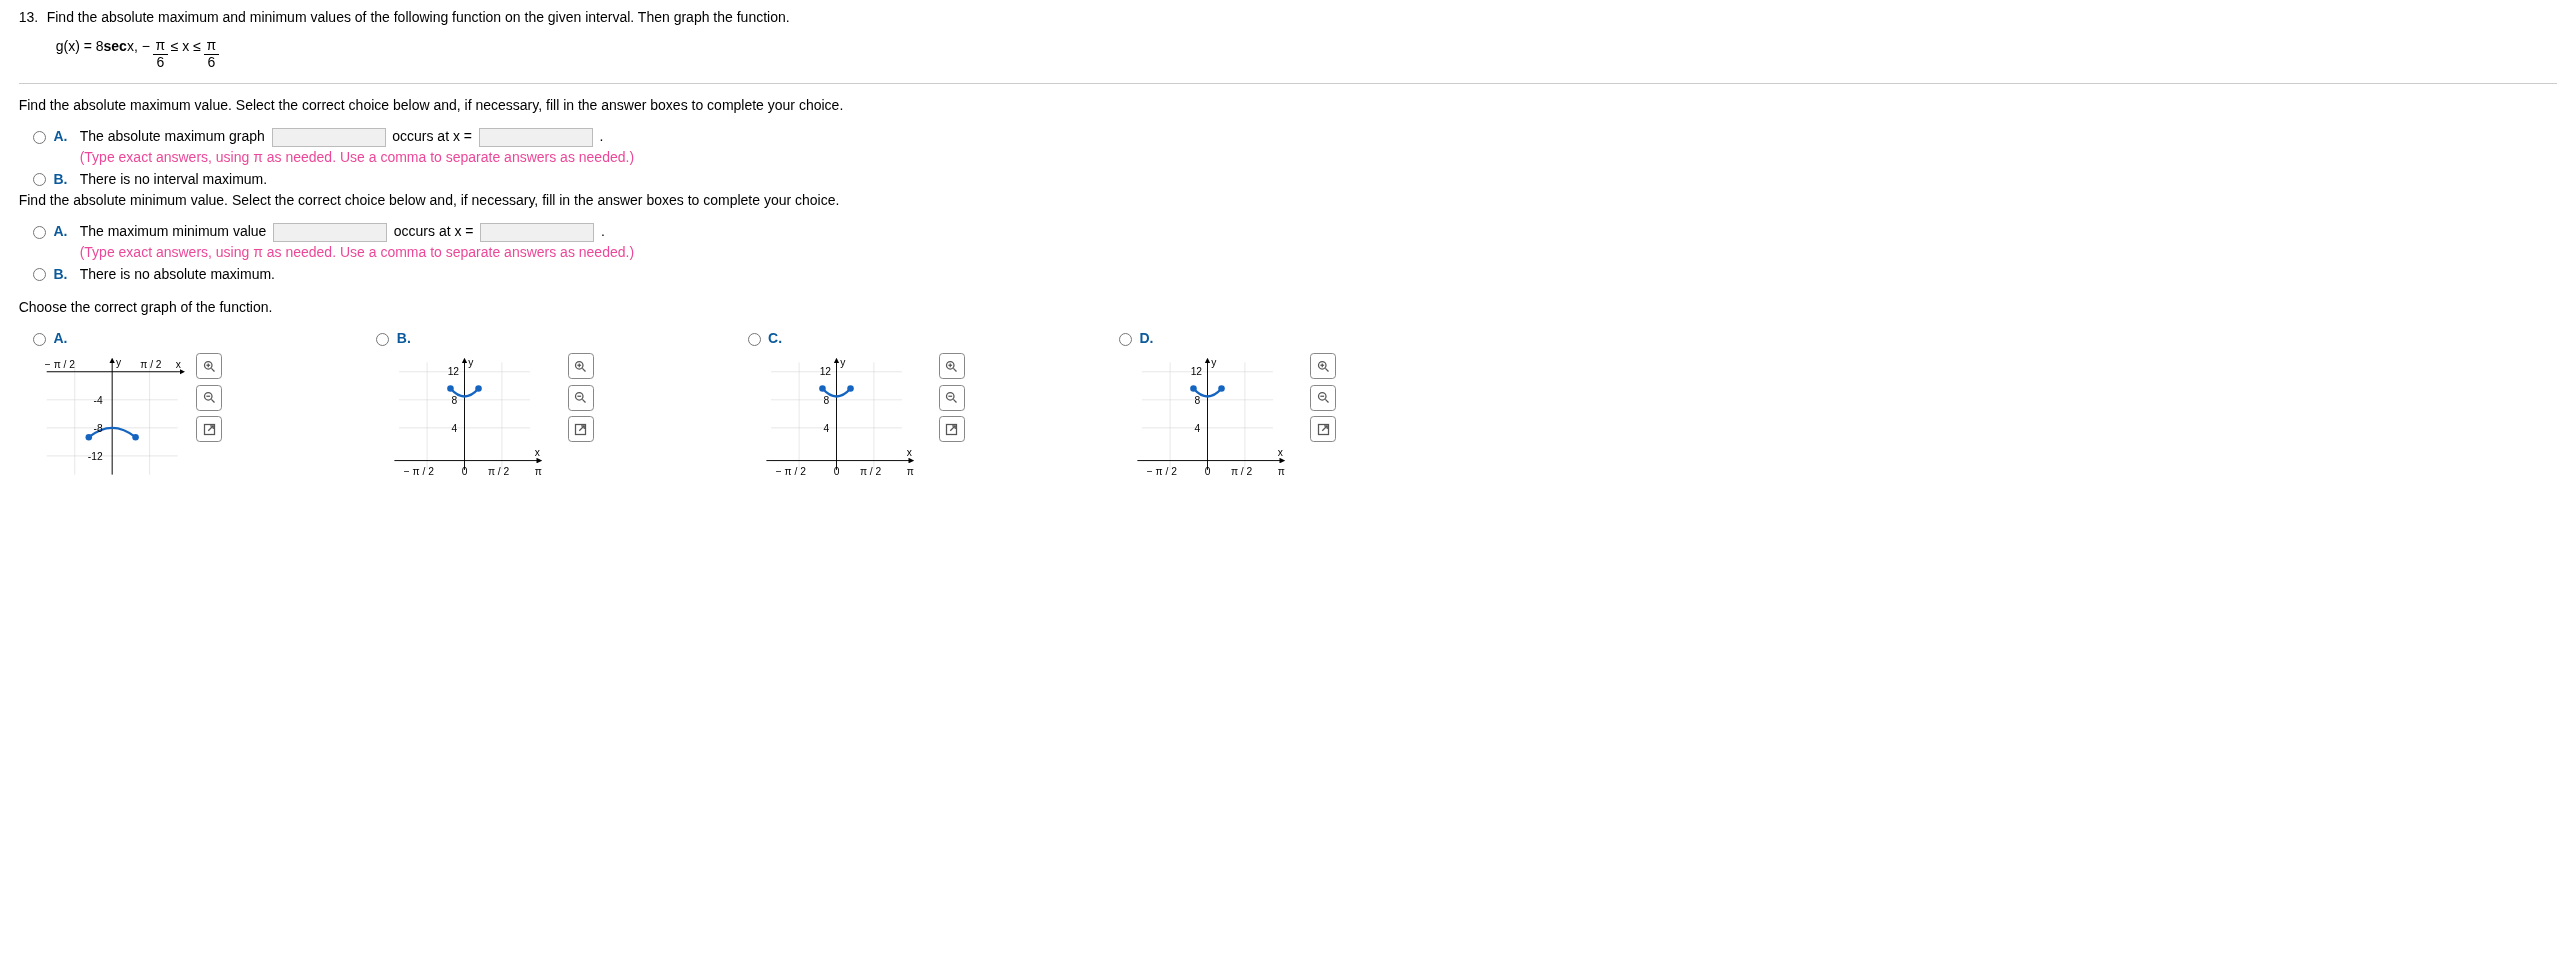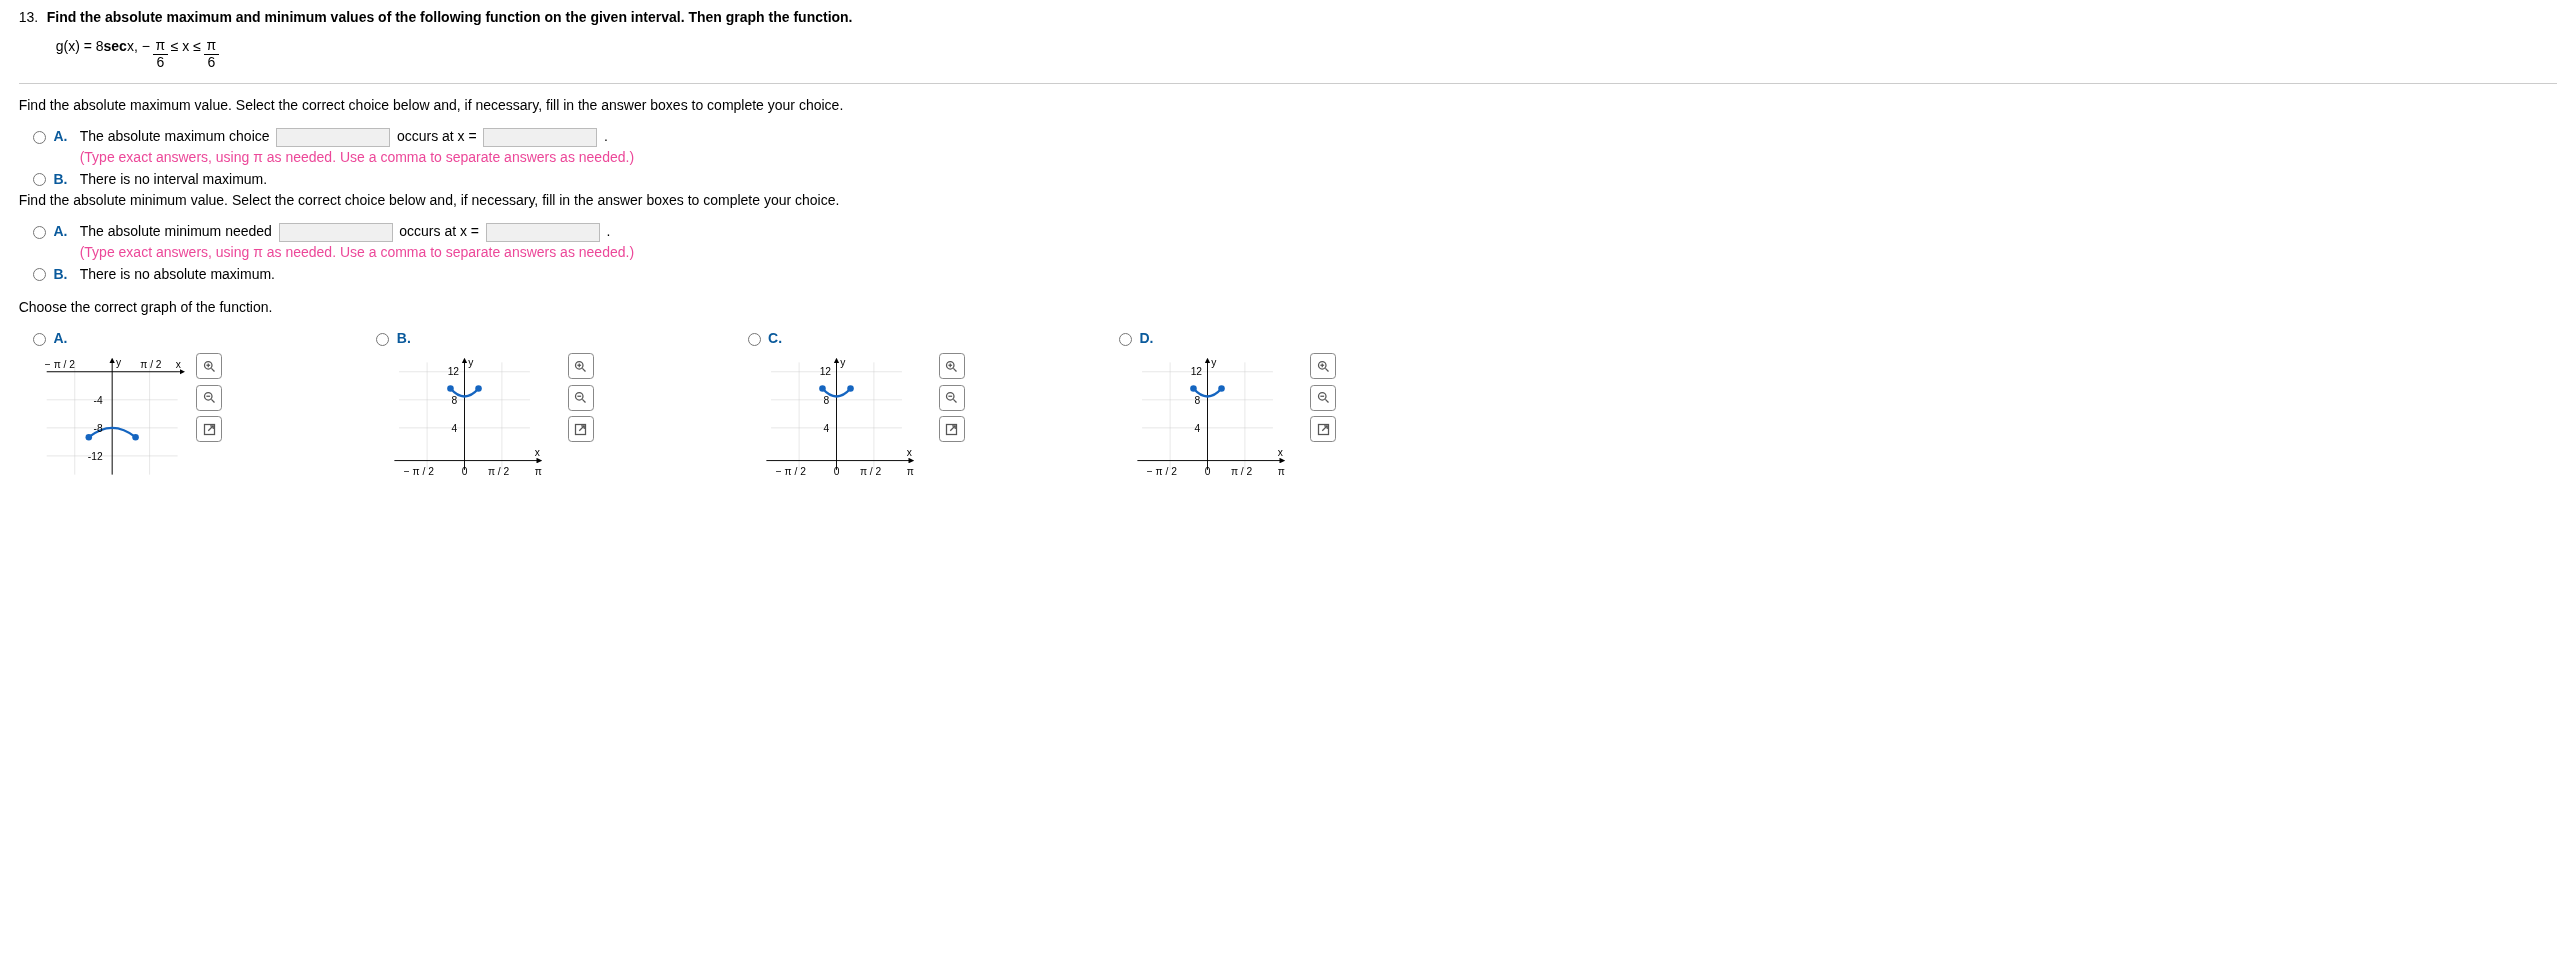--- a/index.html
+++ b/index.html
@@ -15,21 +15,20 @@
     display: flex;
     align-items: center;
     margin-bottom: 7.5px;
   }
   .qnum {
     width: 28px;
     flex-shrink: 0;
   }
   .content {
     flex: 1;
-    font-weight: bold;
   }
   .formula {
     margin: 13px 0 13px 37px;
     display: flex;
     align-items: flex-start;
   }
   .frac {
     display: inline-flex;
     flex-direction: column;
     align-items: center;
@@ -153,42 +152,42 @@
 </div>
 
 <hr class="sep">
 
 <div class="subprompt">Find the absolute maximum value. Select the correct choice below and, if necessary, fill in the answer boxes to complete your choice.</div>
 
 <div class="choice">
   <input type="radio" name="max" style="">
   <span class="label">A.</span>
   <span class="text">
-    <span>The absolute maximum choice </span>
+    <span>The absolute maximum graph </span>
     <span class="blank"></span>
     <span> occurs at x = </span>
     <span class="blank"></span>
     <span>.</span>
     <div class="hint">(Type exact answers, using π as needed. Use a comma to separate answers as needed.)</div>
   </span>
 </div>
 
 <div class="choice">
   <input type="radio" name="max" style="">
   <span class="label">B.</span>
   <span class="text">There is no interval maximum.</span>
 </div>
 
 <div class="subprompt" style="">Find the absolute minimum value. Select the correct choice below and, if necessary, fill in the answer boxes to complete your choice.</div>
 
 <div class="choice">
   <input type="radio" name="min" style="">
   <span class="label">A.</span>
   <span class="text">
-    <span>The absolute minimum needed </span>
+    <span>The maximum minimum value </span>
     <span class="blank"></span>
     <span> occurs at x = </span>
     <span class="blank"></span>
     <span>.</span>
     <div class="hint">(Type exact answers, using π as needed. Use a comma to separate answers as needed.)</div>
   </span>
 </div>
 
 <div class="choice">
   <input type="radio" name="min" style="">

